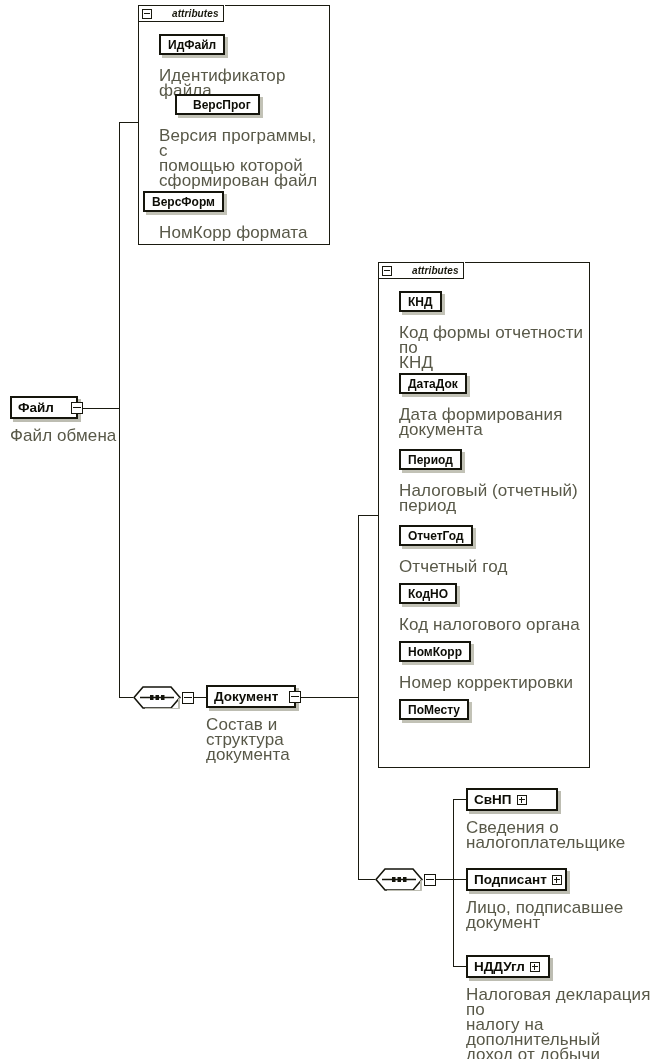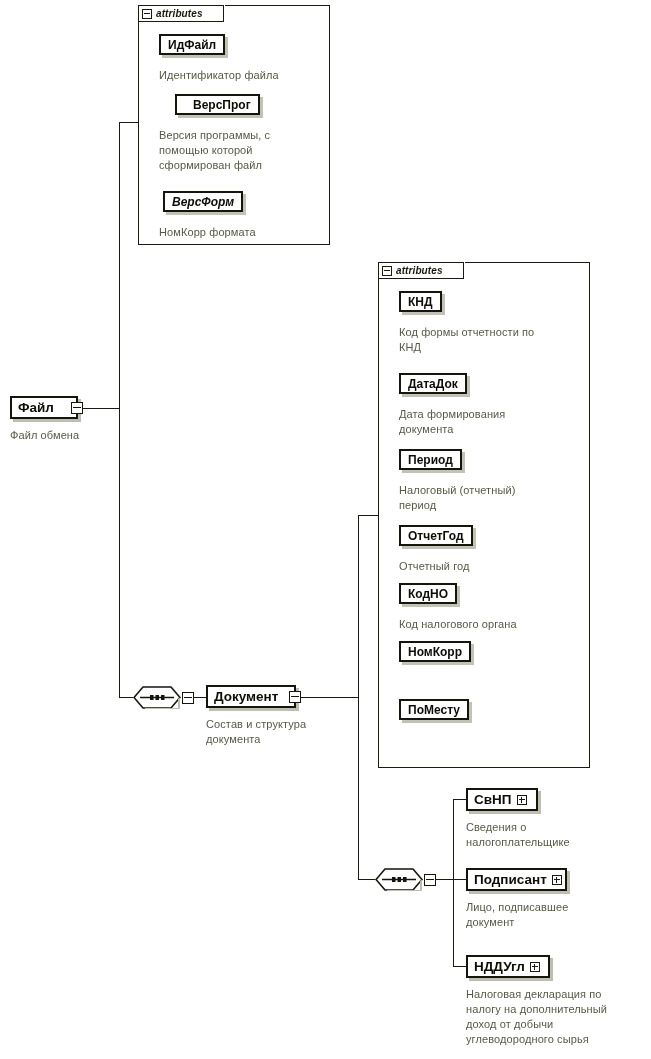--- a/index.html
+++ b/index.html
@@ -44,21 +44,21 @@
     position: absolute;
     top: -1px;
     left: -1px;
     height: 17px;
     padding: 0 7px 0 3px;
     border: 1px solid #1a1a10;
     border-bottom: 1px solid #1a1a10;
     background: #ffffff;
     display: flex;
     align-items: center;
-    gap: 4px;
+    gap: 20px;
     box-sizing: border-box;
     z-index: 3;
   }
   .attrbox-tab-label {
     font-style: italic;
     font-weight: bold;
     font-size: 10px;
     color: #17170c;
     letter-spacing: 0.1px;
   }
@@ -163,21 +163,21 @@
     font-weight: bold;
     font-size: 12px;
     color: #0d0d06;
     white-space: nowrap;
     line-height: 1;
   }
 
   
   .anno {
     position: absolute;
-    font-size: 11px;
+    font-size: 17px;
     line-height: 15px;
     color: #585848;
     white-space: pre-line;
     letter-spacing: 0.1px;
   }
 
   
   .seq {
     position: absolute;
     width: 48px;
@@ -258,21 +258,21 @@
     </div>
     <div class="anno" style="left:20px; top:62px; width:170px;">Идентификатор файла</div>
 
     <div class="attrnode" style="left:36px; top:88px;padding-left:16px;">
       <span class="attrnode-label">ВерсПрог</span>
     </div>
     <div class="anno" style="left:20px; top:122px; width:170px;">Версия программы, с
 помощью которой
 сформирован файл</div>
 
-    <div class="attrnode" style="left:24px; top:185px;font-style:italic;">
+    <div class="attrnode" style="left:4px; top:185px;">
       <span class="attrnode-label">ВерсФорм</span>
     </div>
     <div class="anno" style="left:20px; top:219px; width:170px;">НомКорр формата</div>
   </div>
 
   <div class="seq" style="left:133px; top:686px;">
     <svg class="seq-shape" viewBox="0 0 48 23">
       <polygon points="10,1 38,1 47,11.5 38,22 10,22 1,11.5" fill="#ffffff" stroke="#15150c" stroke-width="1.6"></polygon>
       <line x1="7" y1="11.5" x2="41" y2="11.5" stroke="#15150c" stroke-width="1.4"></line>
       <rect x="17" y="9" width="3.5" height="5" fill="#15150c"></rect>
@@ -322,40 +322,41 @@
     <div class="anno" style="left:20px; top:296px; width:190px;">Отчетный год</div>
 
     <div class="attrnode" style="left:20px; top:320px;">
       <span class="attrnode-label">КодНО</span>
     </div>
     <div class="anno" style="left:20px; top:354px; width:190px;">Код налогового органа</div>
 
     <div class="attrnode" style="left:20px; top:378px;">
       <span class="attrnode-label">НомКорр</span>
     </div>
+    <div class="anno" style="left:20px; top:412px; width:190px;">Номер корректировки</div>
 
     <div class="attrnode" style="left:20px; top:436px;">
       <span class="attrnode-label">ПоМесту</span>
     </div>
   </div>
 
   <div class="seq" style="left:375px; top:868px;">
     <svg class="seq-shape" viewBox="0 0 48 23">
       <polygon points="10,1 38,1 47,11.5 38,22 10,22 1,11.5" fill="#ffffff" stroke="#15150c" stroke-width="1.6"></polygon>
       <line x1="7" y1="11.5" x2="41" y2="11.5" stroke="#15150c" stroke-width="1.4"></line>
       <rect x="17" y="9" width="3.5" height="5" fill="#15150c"></rect>
       <rect x="22.5" y="9" width="3.5" height="5" fill="#15150c"></rect>
       <rect x="28" y="9" width="3.5" height="5" fill="#15150c"></rect>
       <polygon points="12,22 47,22 45,24.5 12,24.5" fill="#bdbdb2"></polygon>
       <polygon points="47,11.5 47,22 45,24.5 45,13" fill="#bdbdb2"></polygon>
     </svg>
     <span class="seq-badge"></span>
   </div>
 
-  <div class="node" style="left:466px; top:788px; width:72px;">
+  <div class="node" style="left:466px; top:788px; width:92px;">
     <span class="node-label">СвНП</span>
     <span class="pm plus"></span>
   </div>
   <div class="anno" style="left:466px; top:820px; width:180px;">Сведения о
 налогоплательщике</div>
 
   <div class="node" style="left:466px; top:868px; width:101px;">
     <span class="node-label">Подписант</span>
     <span class="pm plus"></span>
   </div>

